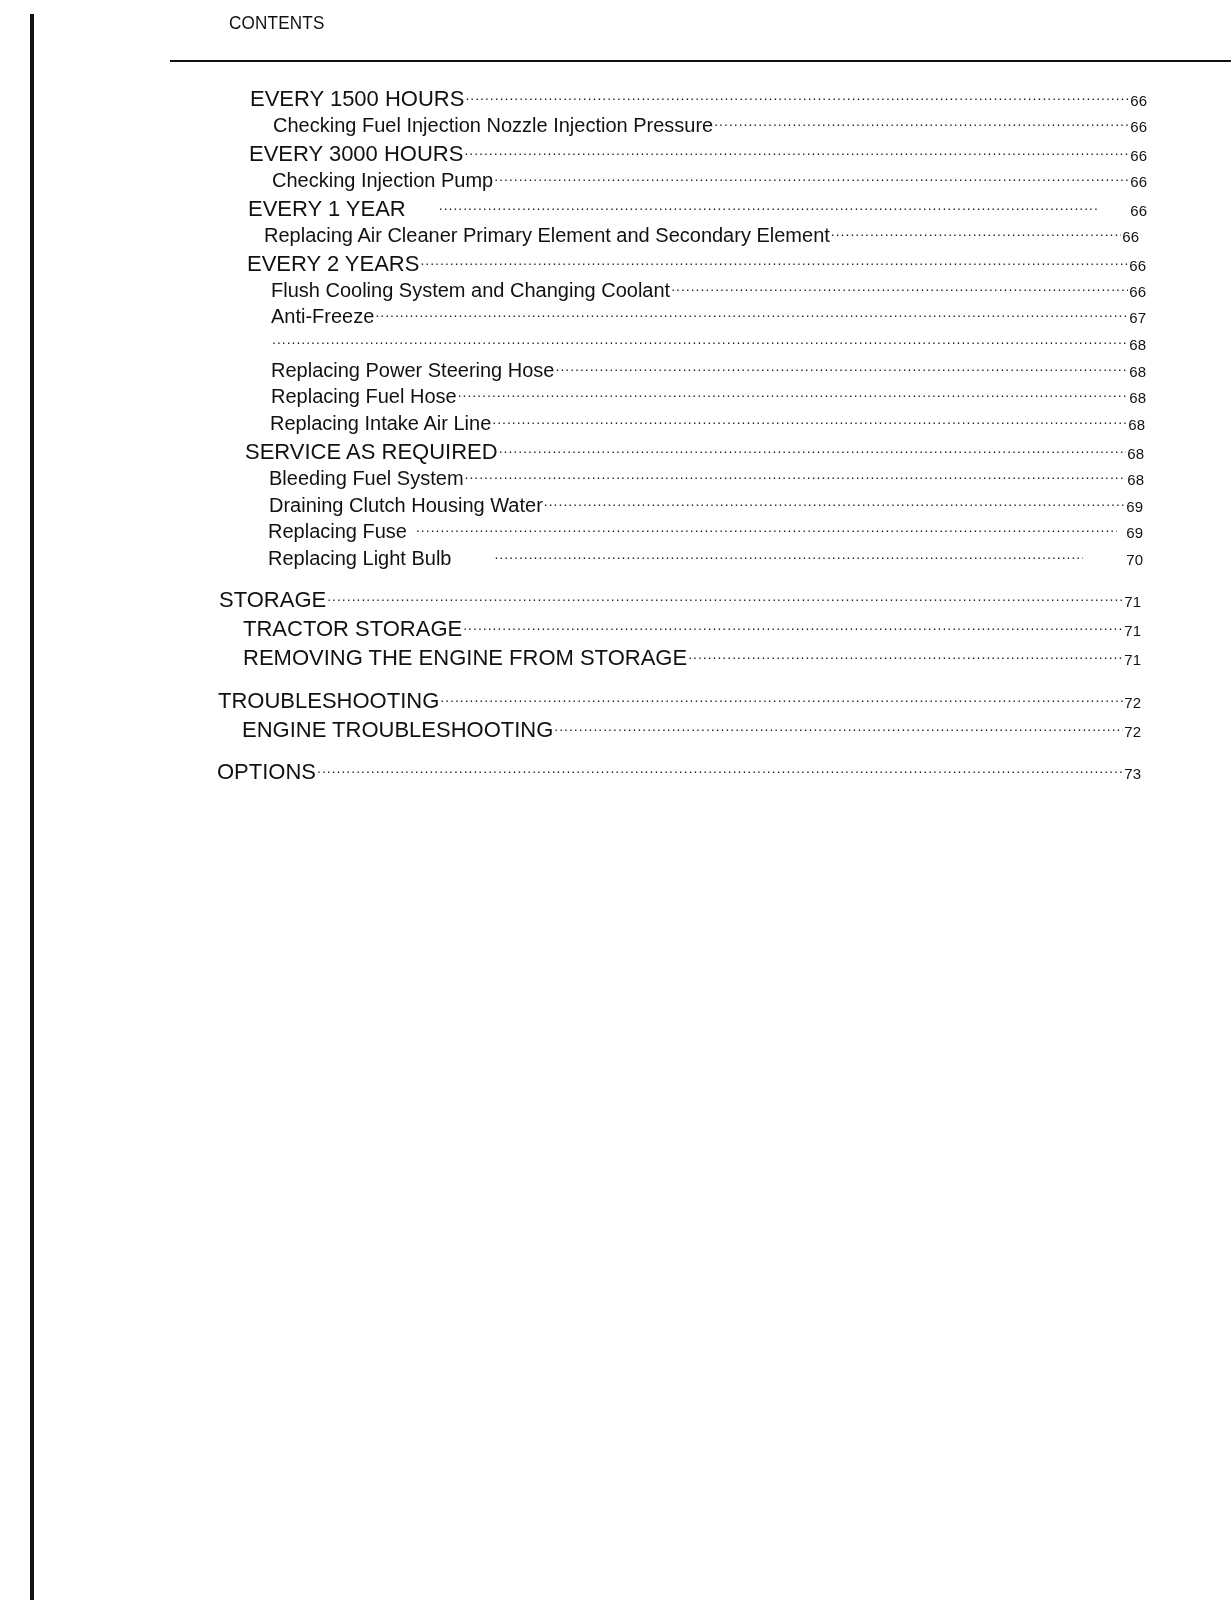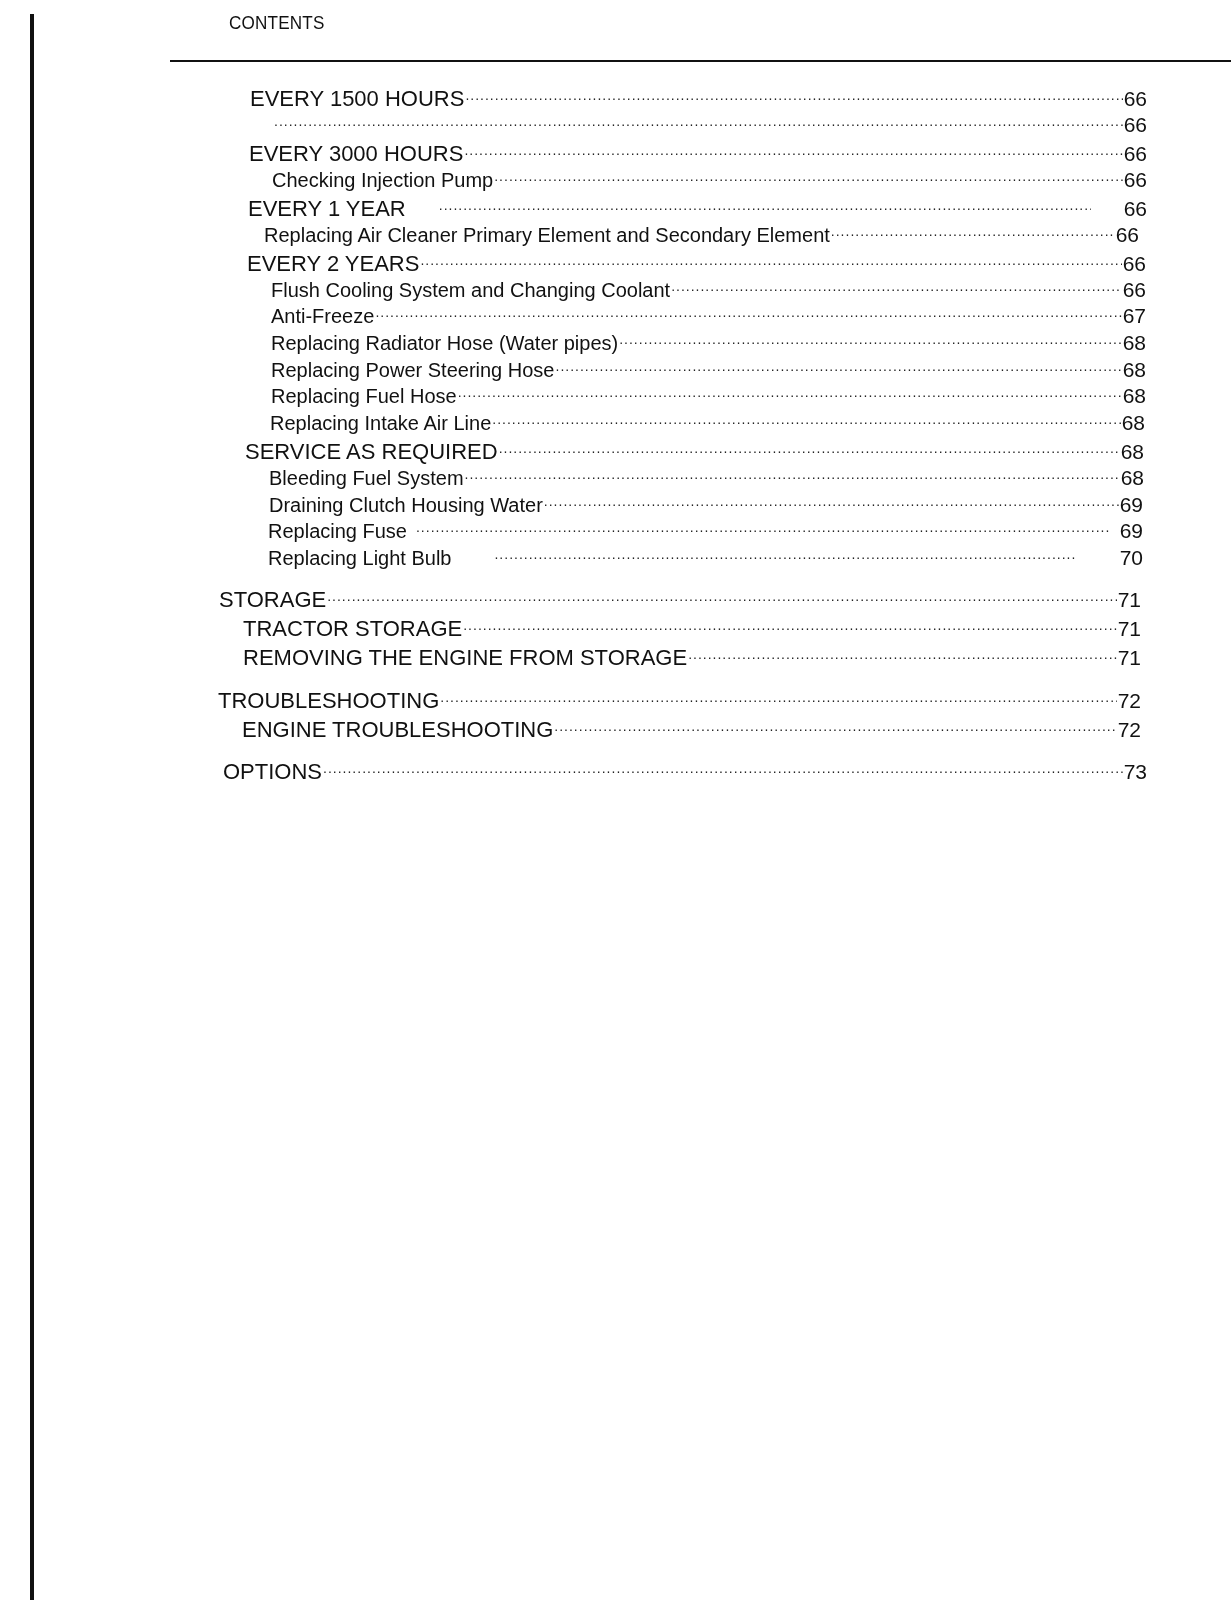--- a/index.html
+++ b/index.html
@@ -24,36 +24,37 @@
   }
   .row.sub { font-size: 20px; }
   .row .title { flex: 0 0 auto; }
   .row .leader {
     flex: 1 1 auto; overflow: hidden; margin: 0 1px; height: 1em; position: relative;
   }
   .row .leader::after {
     content: "........................................................................................................................................................................................................................................................";
     position: absolute; left: 0; bottom: -2px; letter-spacing: 1px; font-size: 14px; color: #222;
   }
-  .row .page { flex: 0 0 auto; font-size: 21px; }
+  .row .page { flex: 0 0 auto; font-size: 15px; }
 </style>
 </head>
 <body>
 
 <div class="binding-edge"></div>
 <div class="header-title">CONTENTS</div>
 <div class="header-rule"></div>
 
 <div class="toc" id="toc">
     <div class="row" style="left: 250px; top: 84px; width: 897px;">
       <span class="title">EVERY 1500 HOURS</span>
       <span class="leader"></span>
       <span class="page">66</span>
     </div>
     <div class="row sub" style="left: 273px; top: 112px; width: 874px;">
+      <span class="title">Checking Fuel Injection Nozzle Injection Pressure</span>
       <span class="leader"></span>
       <span class="page">66</span>
     </div>
     <div class="row" style="left: 249px; top: 139px; width: 898px;">
       <span class="title">EVERY 3000 HOURS</span>
       <span class="leader"></span>
       <span class="page">66</span>
     </div>
     <div class="row sub" style="left: 272px; top: 167px; width: 875px;">
       <span class="title">Checking Injection Pump</span>
@@ -79,21 +80,20 @@
       <span class="title">Flush Cooling System and Changing Coolant</span>
       <span class="leader"></span>
       <span class="page">66</span>
     </div>
     <div class="row sub" style="left: 271px; top: 303px; width: 875px;">
       <span class="title">Anti-Freeze</span>
       <span class="leader"></span>
       <span class="page">67</span>
     </div>
     <div class="row sub" style="left: 271px; top: 330px; width: 875px;">
-      <span class="title">Replacing Radiator Hose (Water pipes)</span>
       <span class="leader"></span>
       <span class="page">68</span>
     </div>
     <div class="row sub" style="left: 271px; top: 357px; width: 875px;">
       <span class="title">Replacing Power Steering Hose</span>
       <span class="leader"></span>
       <span class="page">68</span>
     </div>
     <div class="row sub" style="left: 271px; top: 383px; width: 875px;">
       <span class="title">Replacing Fuel Hose</span>
@@ -148,18 +148,18 @@
     <div class="row" style="left: 218px; top: 686px; width: 923px;">
       <span class="title">TROUBLESHOOTING</span>
       <span class="leader"></span>
       <span class="page">72</span>
     </div>
     <div class="row" style="left: 242px; top: 715px; width: 899px;">
       <span class="title">ENGINE TROUBLESHOOTING</span>
       <span class="leader"></span>
       <span class="page">72</span>
     </div>
-    <div class="row" style="left: 217px; top: 757px; width: 924px; margin-left: 6px;">
+    <div class="row" style="left: 217px; top: 757px; width: 924px;">
       <span class="title">OPTIONS</span>
       <span class="leader"></span>
       <span class="page">73</span>
     </div>
   </div>
 
 </body></html>

